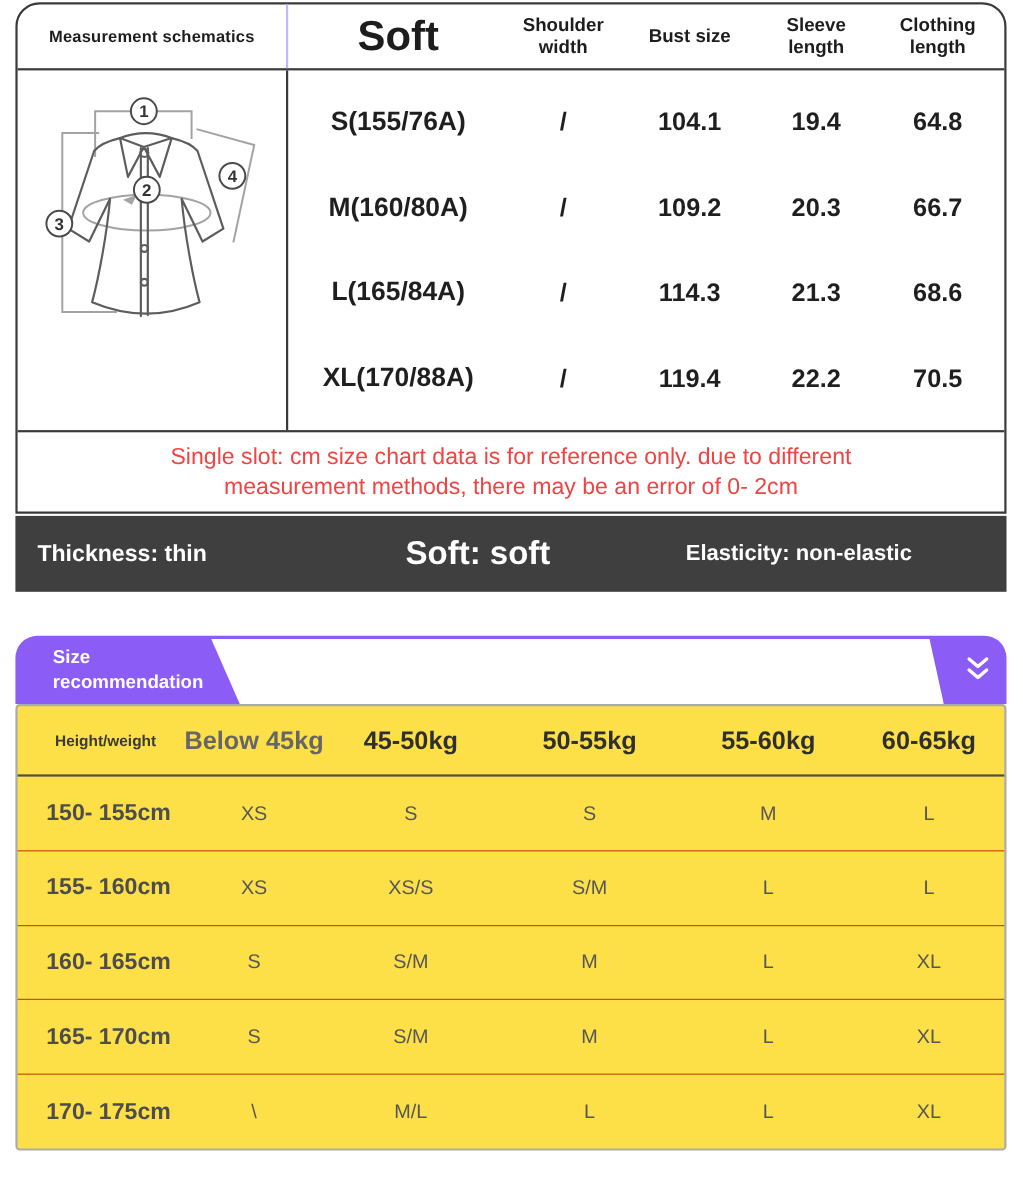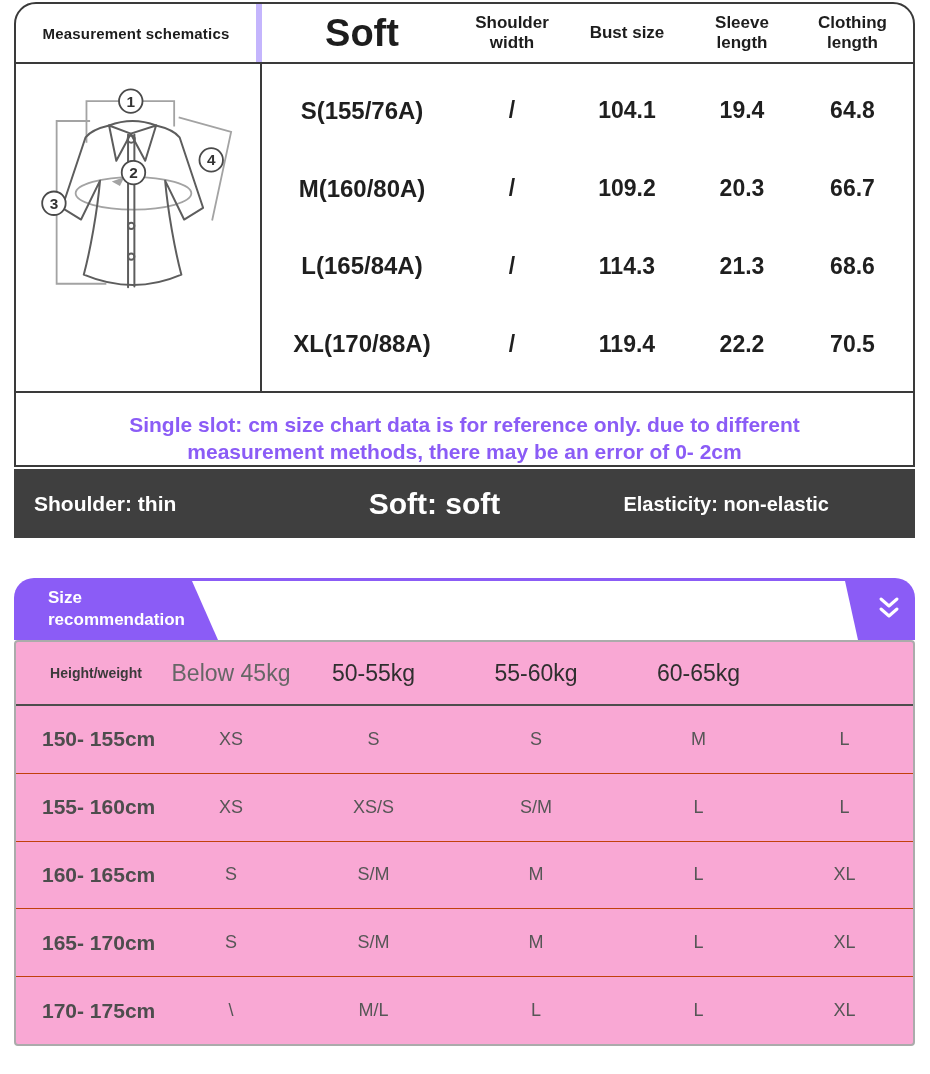--- a/index.html
+++ b/index.html
@@ -9,38 +9,38 @@
     overflow:hidden;
   }
   
   .size-card{
     position:absolute;left:14px;top:2px;width:901px;height:465px;
     border:2px solid #3a3a3a;border-radius:22px 22px 0 0;box-sizing:border-box;
     background:#fff;
   }
   .table-area{height:387px;display:flex;flex-direction:column;}
   .hdr-row{height:58px;border-bottom:2px solid #3a3a3a;display:flex;align-items:stretch;}
-  .corner-cell{width:246px;border-right:6px solid #c4b5fd;display:flex;align-items:center;justify-content:center;box-sizing:border-box;}
+  .corner-cell{width:246px;border-right:2px solid #c4b5fd;display:flex;align-items:center;justify-content:center;box-sizing:border-box;}
   .corner-cell span{font-size:15px;font-weight:bold;letter-spacing:.2px;}
   .size-grid{flex:1;display:grid;grid-template-columns:200px 100px 130px 100px 1fr;}
   .hdr-row .size-grid > div{display:flex;align-items:center;justify-content:center;text-align:center;}
   .size-title{font-size:38px;font-weight:bold;}
   .col-head{font-size:17px;font-weight:bold;line-height:1.15;padding:0 6px;}
   .tbl-body{flex:1;display:flex;}
   .diagram-cell{width:246px;border-right:2px solid #3a3a3a;box-sizing:border-box;display:flex;flex-direction:column;align-items:center;}
   .diagram-cell svg{margin-top:10px;}
   .diagram-caption{margin:2px 0 16px 0;text-align:center;font-weight:bold;font-size:15px;line-height:17px;color:#111;}
   .value-rows{flex:1;display:flex;flex-direction:column;justify-content:space-around;padding:8px 0;}
   .value-rows .size-grid{flex:none;}
   .vrow > div{display:flex;align-items:center;justify-content:center;font-weight:bold;font-size:23px;color:#1f1f1f;}
   .vrow .rlabel{font-size:24px;}
   .note-area{
     height:74px;border-top:2px solid #3a3a3a;box-sizing:border-box;
-    display:flex;flex-direction:column;align-items:center;justify-content:flex-end;
-    color:#8b5cf6;font-weight:bold;font-size:21px;line-height:27px;text-align:center;
+    display:flex;flex-direction:column;align-items:center;justify-content:center;
+    color:#ef4444;font-weight:normal;font-size:21px;line-height:27px;text-align:center;
   }
   
   .attr-bar{
     position:absolute;left:14px;top:469px;width:901px;height:69px;background:#3f3f3f;color:#fff;
   }
   .bar-item{position:absolute;top:50%;transform:translateY(-50%);font-weight:bold;white-space:nowrap;}
   .bar-thickness{left:20px;font-size:21px;}
   .bar-soft{left:0;right:60px;text-align:center;font-size:30px;}
   .bar-elastic{right:86px;font-size:20px;}
   
@@ -50,27 +50,27 @@
   }
   .rec-band .white-notch{
     position:absolute;inset:0;background:#ffffff;
     clip-path:polygon(178px 3px, 831px 3px, 844px 62px, 204px 62px);
   }
   .rec-title{position:absolute;left:34px;top:9px;color:#fff;font-weight:bold;font-size:17px;line-height:1.28;width:150px;}
   .chevrons{position:absolute;right:15px;top:18px;width:22px;height:26px;cursor:pointer;}
   
   .rec-card{
     position:absolute;left:14px;top:640px;width:901px;height:406px;box-sizing:border-box;
-    border:2px solid #ababab;border-radius:4px;background:#f9a8d4;
+    border:2px solid #ababab;border-radius:4px;background:#fde047;
   }
   .rec-grid{display:grid;grid-template-columns:150px 130px 155px 170px 155px 1fr;}
   .rec-head{height:62px;border-bottom:2px solid #4d4d4d;}
   .rec-head > div{display:flex;align-items:center;justify-content:center;}
   .hw-label{font-size:14px;font-weight:bold;color:#3a3a3a;padding-left:10px;}
-  .w-col{font-size:23px;font-weight:normal;color:#2f2f2f;}
+  .w-col{font-size:23px;font-weight:bold;color:#2f2f2f;}
   .w-col.muted{color:#666;}
   .rec-rows{height:338px;display:flex;flex-direction:column;}
   .rec-row{flex:1;align-items:center;}
   .rec-row + .rec-row{border-top:1px solid #c2410c;}
   .rec-row > div{display:flex;align-items:center;justify-content:center;}
   .h-label{justify-content:flex-start !important;padding-left:26px;font-size:21px;font-weight:bold;color:#4d4d4d;}
   .r-cell{font-size:18px;color:#565656;}
   
   .anno{stroke:#a3a3a3;stroke-width:2;fill:none;}
   .shirt{stroke:#5d5d5d;stroke-width:2.2;fill:none;stroke-linejoin:round;stroke-linecap:round;}
@@ -160,38 +160,39 @@
       </div>
     </div>
   </div>
   <div class="note-area">
     <div>Single slot: cm size chart data is for reference only. due to different</div>
     <div>measurement methods, there may be an error of 0- 2cm</div>
   </div>
 </div>
 
 <div class="attr-bar">
-  <span class="bar-item bar-thickness">Shoulder: thin</span>
+  <span class="bar-item bar-thickness">Thickness: thin</span>
   <span class="bar-item bar-soft">Soft: soft</span>
   <span class="bar-item bar-elastic">Elasticity: non-elastic</span>
 </div>
 
 <div class="rec-band">
   <div class="white-notch"></div>
   <div class="rec-title">Size recommendation</div>
   <svg class="chevrons" viewBox="0 0 22 26">
     <polyline points="3,3 11,10 19,3" fill="none" stroke="#ffffff" stroke-width="3" stroke-linecap="round" stroke-linejoin="round"></polyline>
     <polyline points="3,13 11,20 19,13" fill="none" stroke="#ffffff" stroke-width="3" stroke-linecap="round" stroke-linejoin="round"></polyline>
   </svg>
 </div>
 
 <div class="rec-card">
   <div class="rec-grid rec-head">
     <div class="hw-label">Height/weight</div>
     <div class="w-col muted">Below 45kg</div>
+    <div class="w-col">45-50kg</div>
     <div class="w-col">50-55kg</div>
     <div class="w-col">55-60kg</div>
     <div class="w-col">60-65kg</div>
   </div>
   <div class="rec-rows">
     <div class="rec-grid rec-row">
       <div class="h-label">150- 155cm</div>
       <div class="r-cell">XS</div>
       <div class="r-cell">S</div>
       <div class="r-cell">S</div>

